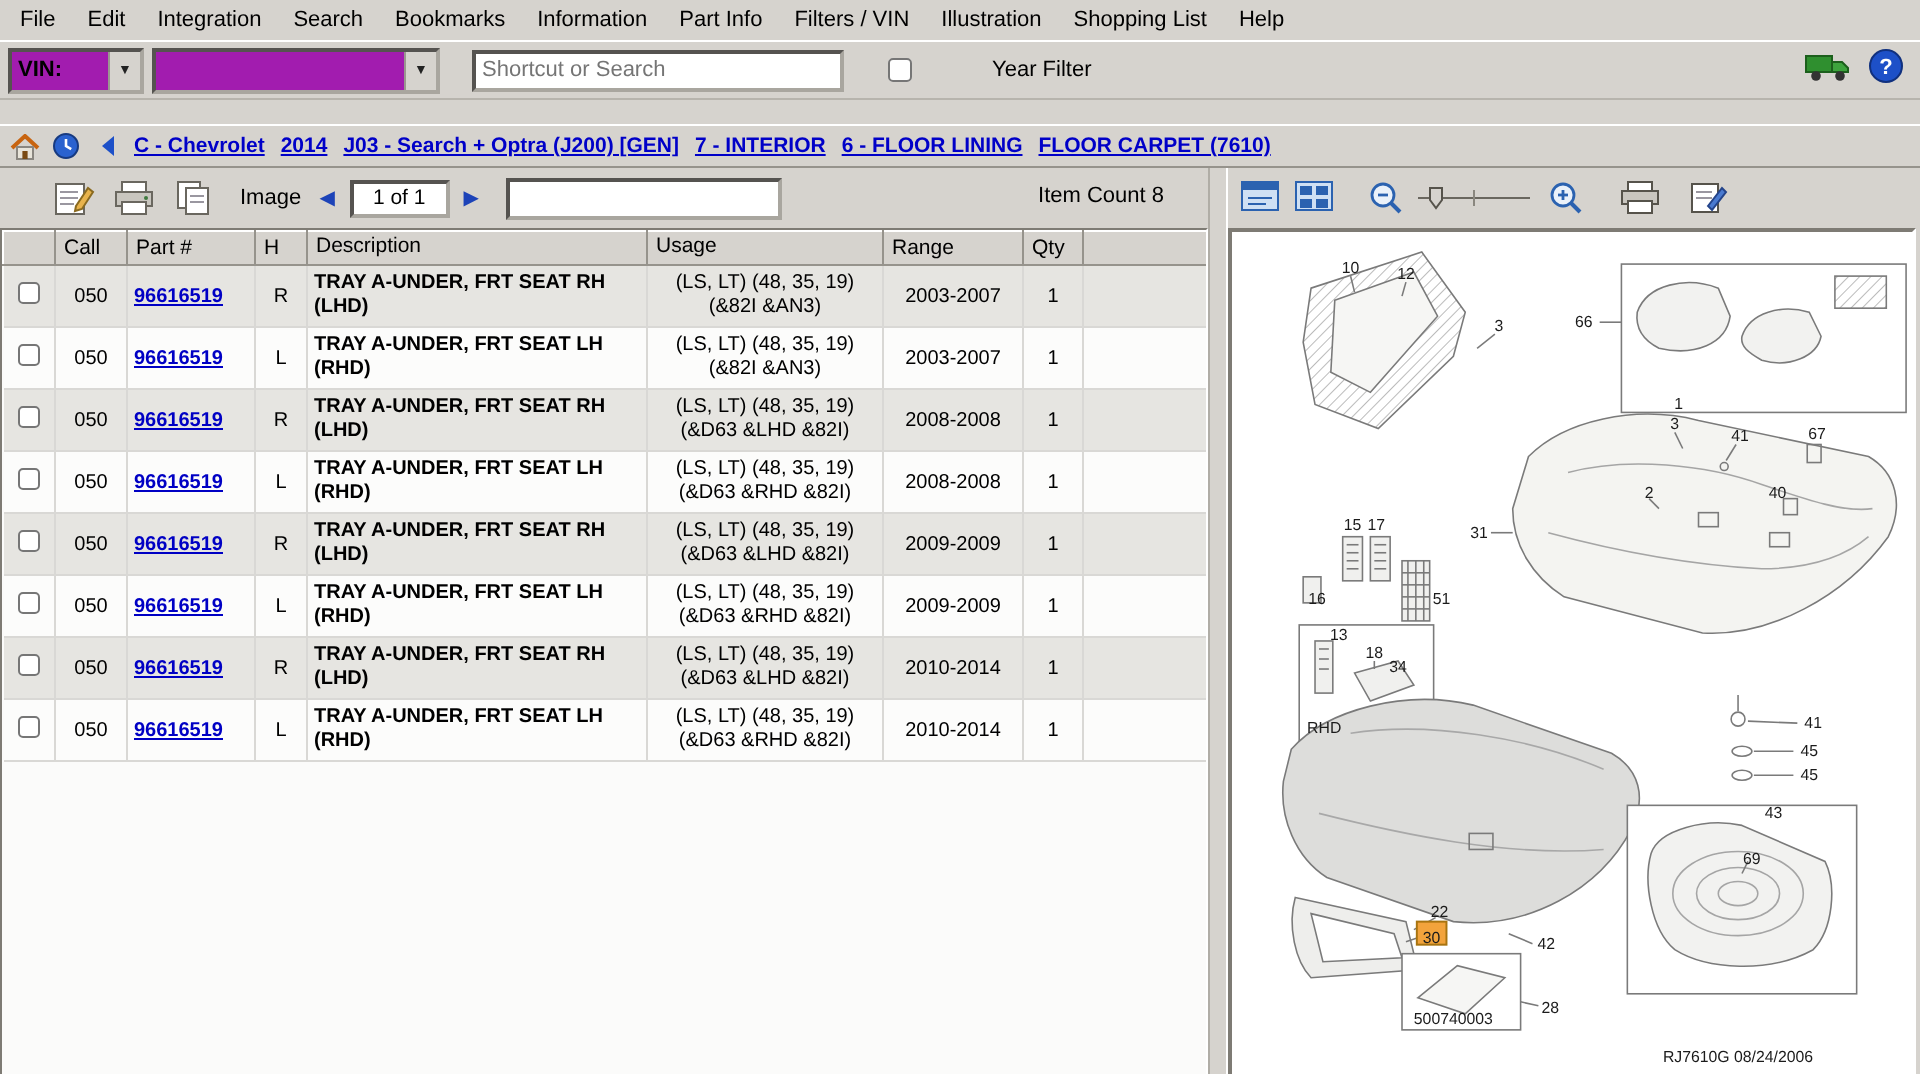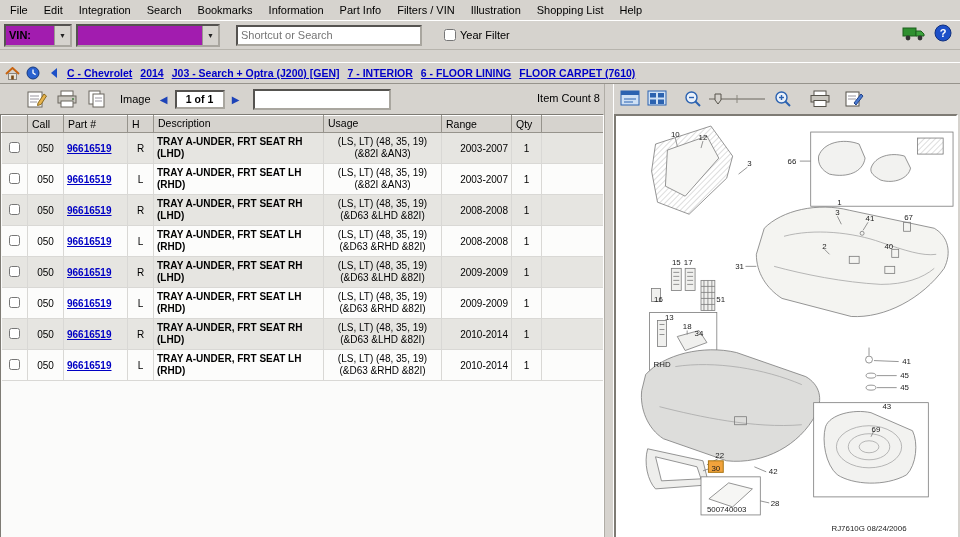--- a/index.html
+++ b/index.html
@@ -11,59 +11,59 @@
   .menu-item{padding:2px 8px;cursor:default;}
 
   
   .toolbar2{height:28px;display:flex;align-items:center;padding:0 4px;border-bottom:1px solid #b7b4ad;position:relative;}
   .combo{display:inline-flex;align-items:center;height:19px;background:#a21caf;border:2px inset #a9a69f;margin-right:4px;font-weight:bold;}
   .combo .combo-text{flex:1;padding:0 3px;font-size:11px;white-space:nowrap;overflow:hidden;}
   .combo .combo-arrow{width:15px;height:100%;background:#d6d3ce;border-left:1px solid #9a978f;display:flex;align-items:center;justify-content:center;font-size:7px;color:#222;}
   .combo.vin{width:64px;}
   .combo.secondary{width:140px;}
   .search-box{width:176px;height:15px;border:2px inset #a9a69f;background:#fff;font-family:"Liberation Sans",sans-serif;font-size:11px;padding:1px 3px;margin-left:12px;}
-  .yearfilter{display:flex;align-items:center;margin-left:22px;}
+  .yearfilter{display:flex;align-items:center;margin-left:22px;gap:36px;}
   .yearfilter input{width:12px;height:12px;margin:0 4px 0 0;}
   .tb-right{position:absolute;right:8px;top:3px;display:flex;align-items:center;gap:8px;}
 
   
   .breadcrumb{height:20px;display:flex;align-items:center;padding:0 4px;border-top:1px solid #fff;border-bottom:1px solid #96938c;gap:5px;margin-top:12px;}
   .crumb{color:#0000c8;font-weight:bold;text-decoration:underline;font-size:10.5px;cursor:pointer;margin-right:8px;white-space:nowrap;}
   .bc-icon{display:inline-flex;align-items:center;justify-content:center;width:16px;height:16px;cursor:pointer;}
 
   
   .main{display:flex;height:461px;}
   .left-panel{width:604px;display:flex;flex-direction:column;}
   .splitter{width:8px;background:#d6d3ce;border-left:1px solid #b0ada6;border-right:1px solid #ffffff;cursor:col-resize;}
   .right-panel{flex:1;display:flex;flex-direction:column;}
 
   
   .left-toolbar{height:30px;display:flex;align-items:center;gap:4px;padding:0 24px;position:relative;}
   .tool-icon{width:26px;height:24px;display:flex;align-items:center;justify-content:center;cursor:pointer;}
   .img-label{margin-left:6px;margin-right:2px;}
   .nav-btn{width:14px;height:16px;display:flex;align-items:center;justify-content:center;color:#1d43b8;font-size:10px;cursor:pointer;}
-  .page-box{width:46px;height:15px;border:2px inset #a9a69f;background:#fff;display:flex;align-items:center;justify-content:center;font-size:10.5px;font-weight:bold;}
+  .page-box{width:46px;height:15px;border:2px inset #a9a69f;background:#fff;display:flex;align-items:center;justify-content:center;font-size:10.5px;}
   .filter-input{width:130px;height:15px;border:2px inset #a9a69f;background:#fff;font-family:"Liberation Sans",sans-serif;font-size:11px;margin-left:6px;}
-  .item-count{position:absolute;right:4px;top:8px;font-size:11px;}
+  .item-count{position:absolute;right:22px;top:8px;font-size:11px;}
 
   
   .table-wrap{flex:1;background:#fbfbfa;border:1px solid;border-color:#7e7b74 #fff #fff #7e7b74;overflow:hidden;}
   table.parts{width:728px;border-collapse:collapse;table-layout:fixed;}
   table.parts th{background:#d6d3ce;border-right:1px solid #96938c;border-bottom:1px solid #96938c;border-top:1px solid #fff;border-left:1px solid #fff;font-weight:normal;font-size:10.5px;text-align:left;padding:1px 4px;height:14px;}
   table.parts td{border-right:1px solid #d9d8d5;border-bottom:1px solid #d9d8d5;font-size:10px;padding:1px 3px;height:28px;vertical-align:middle;}
   tr.odd td{background:#e6e5e1;}
   tr.even td{background:#fcfcfb;}
   .c-sel{text-align:center;}
   .c-sel input{width:11px;height:11px;margin:0;}
   .c-call{text-align:center;}
   .c-part a{color:#0000c4;font-weight:bold;text-decoration:underline;cursor:pointer;font-size:10px;}
   .c-h{text-align:center;}
   .c-desc{font-weight:bold;font-size:9.5px;line-height:1.25;}
   .c-usage{font-size:9.5px;line-height:1.25;text-align:center;}
-  .c-range{text-align:right;}
+  .c-range{text-align:center;}
   .c-qty{text-align:center;}
 
   
   .right-toolbar{height:30px;display:flex;align-items:center;gap:5px;padding:0 6px;}
   .r-icon{display:flex;align-items:center;justify-content:center;cursor:pointer;}
   .diagram-wrap{flex:1;background:#fff;border:2px solid;border-color:#7e7b74 #fff #fff #7e7b74;margin:0 2px 2px 0;position:relative;}
   .diagram-wrap svg{position:absolute;inset:0;width:100%;height:100%;}
   .callout{font-size:8px;fill:#1b1b1b;font-family:"Liberation Sans",sans-serif;}
 
   

